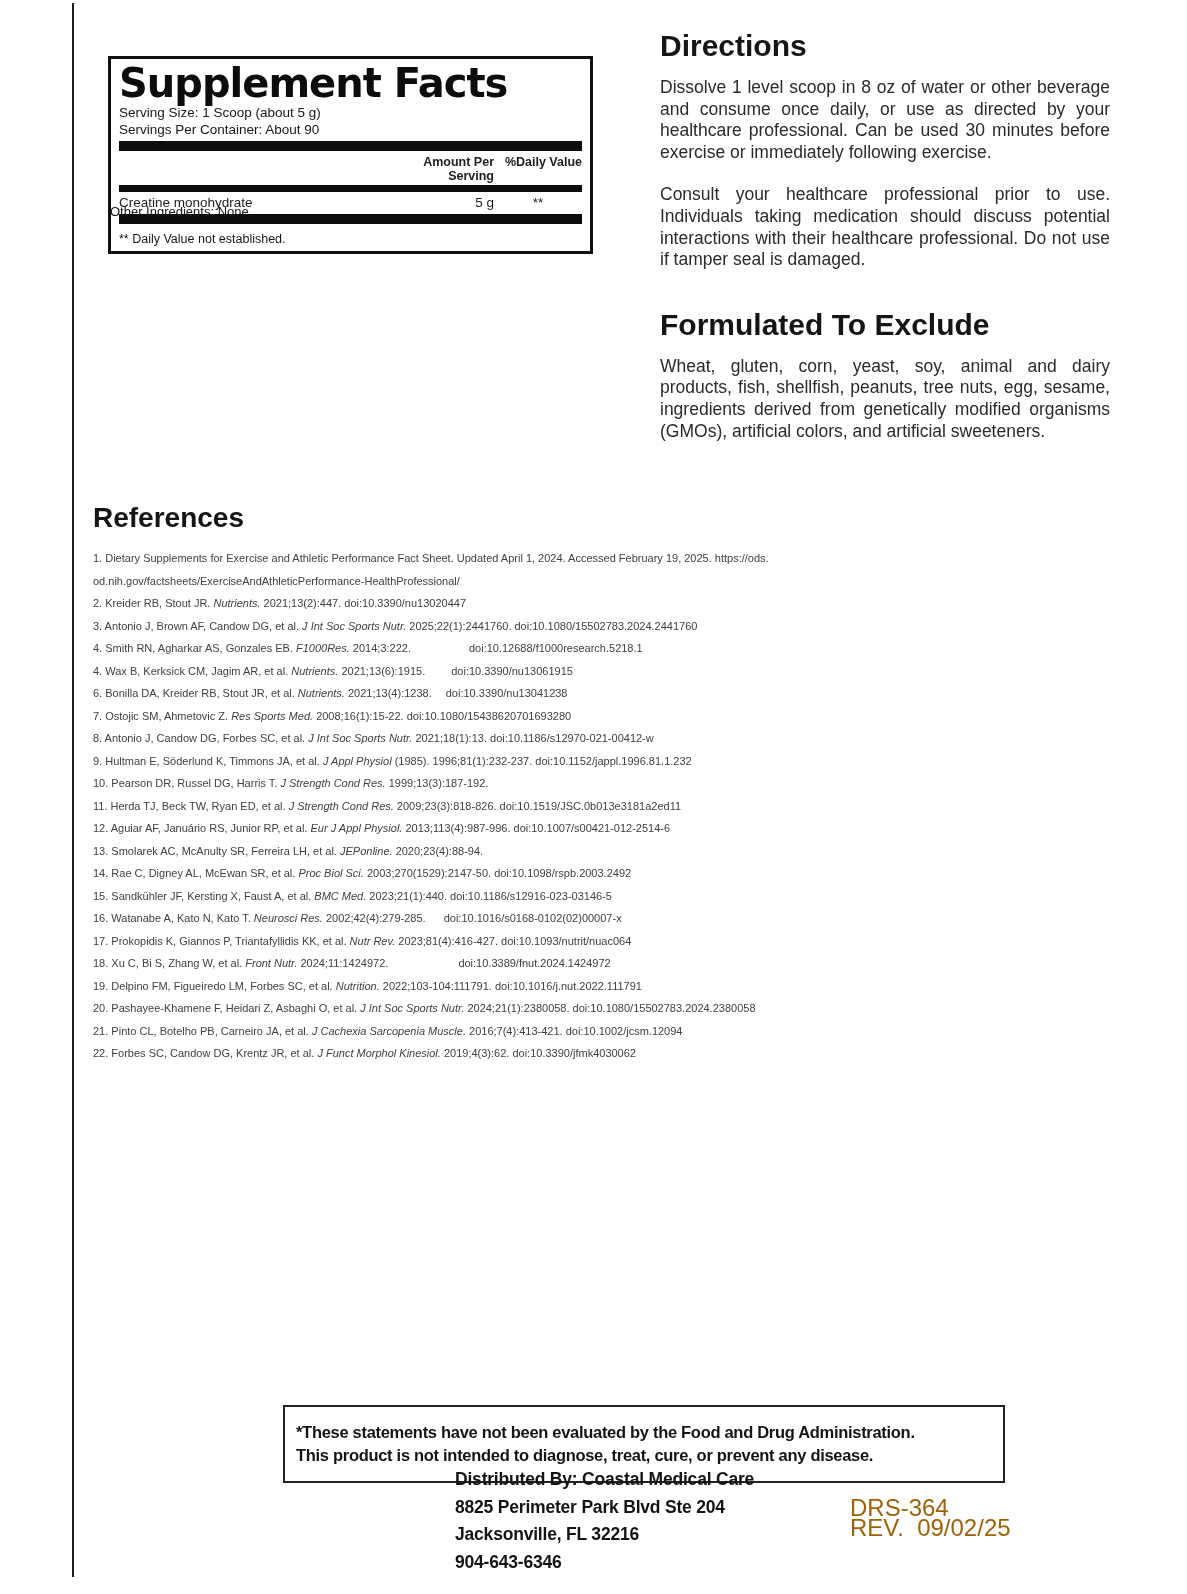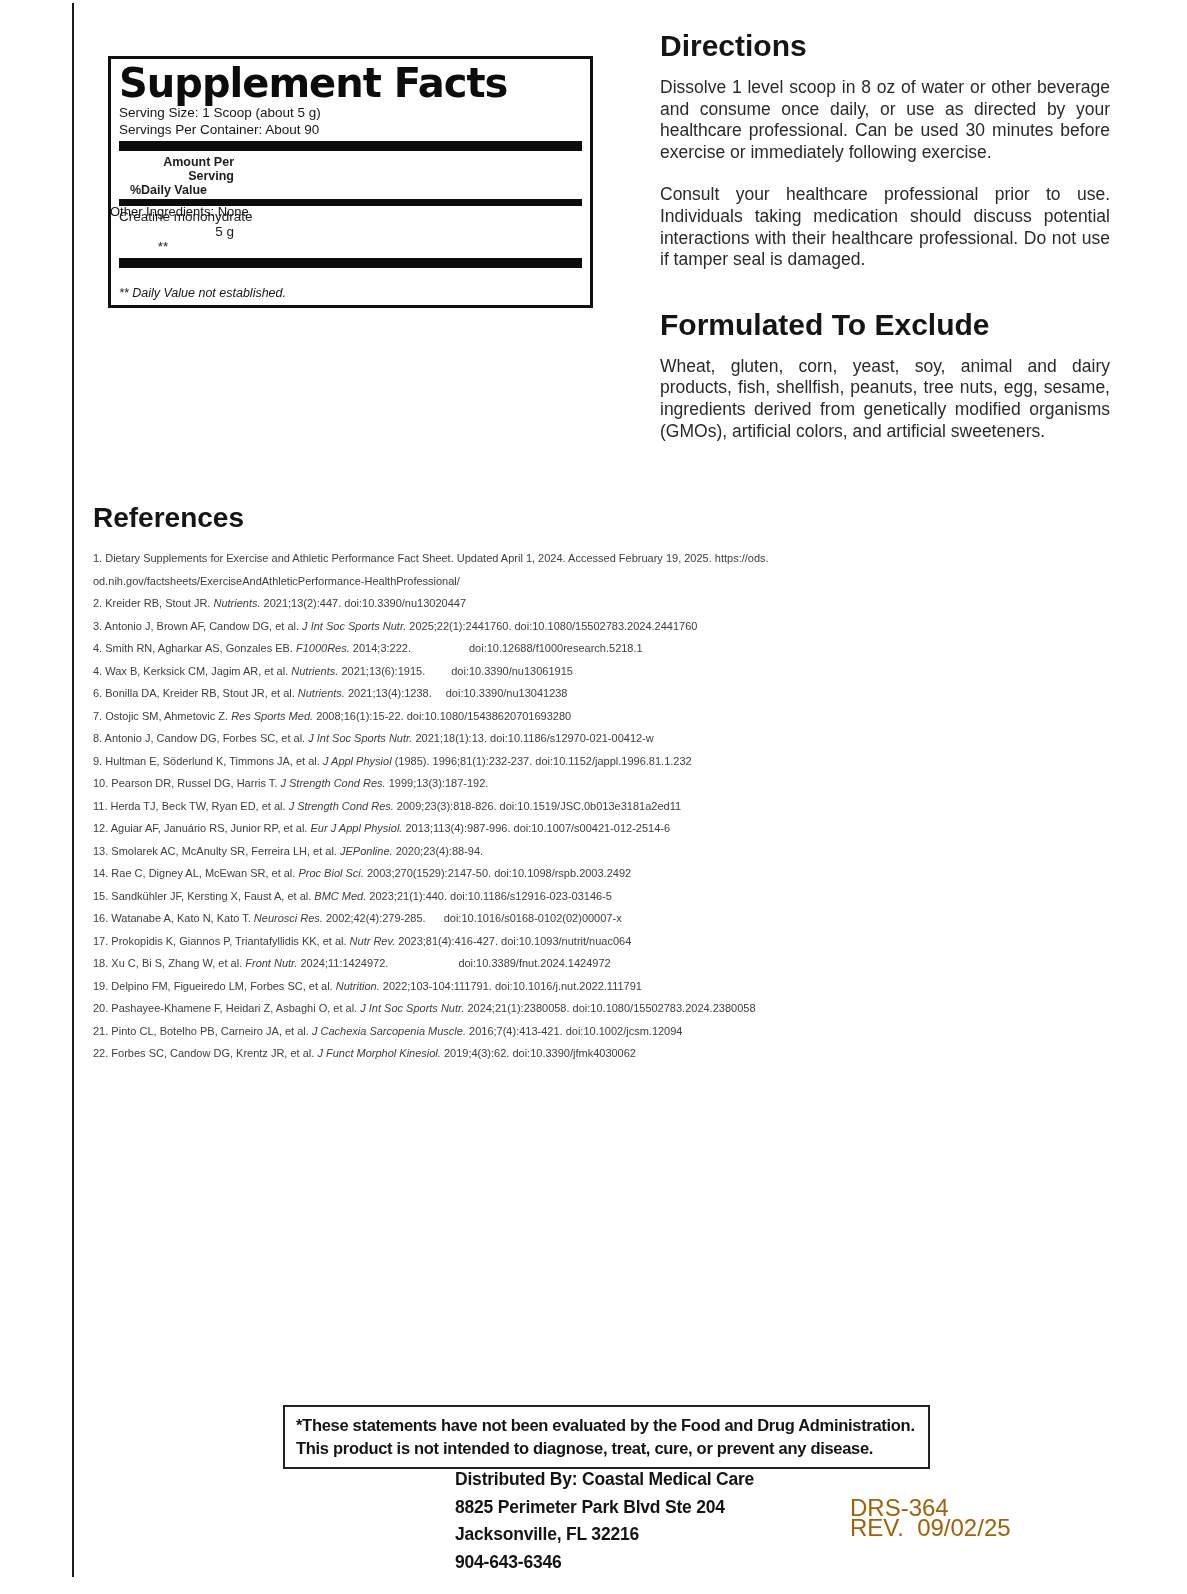--- a/index.html
+++ b/index.html
@@ -10,48 +10,48 @@
   
   .sf-panel{position:absolute;left:108px;top:56px;width:485px;border:3px solid #101010;
             box-sizing:border-box;padding:4px 8px 5px 8px;background:#fff;}
   .sf-title{font-family:"DejaVu Sans","Liberation Sans",sans-serif;font-weight:bold;
             font-size:40px;line-height:40px;letter-spacing:-1px;color:#0c0c0c;
             margin:0;white-space:nowrap;}
   .sf-serving{font-size:13.5px;line-height:15px;margin-top:2px;color:#171717;}
   .sf-bar{background:#0d0d0d;width:100%;}
   .bar-thick{height:10px;margin-top:4px;}
   .bar-mid{height:7px;margin-top:2px;}
-  .sf-cols{display:flex;align-items:baseline;flex-direction:column;}
+  .sf-cols{display:flex;align-items:baseline;}
   .sf-colname{flex:1;}
   .sf-colamt{width:115px;text-align:right;}
   .sf-coldv{width:88px;text-align:center;}
   .sf-coldv-hdr{width:88px;text-align:right;}
   .sf-headrow{font-weight:bold;font-size:12.5px;margin-top:4px;}
   .sf-row{font-size:13.5px;margin-top:3px;margin-bottom:2px;}
-  .sf-footnote{font-size:12.5px;margin-top:18px;color:#171717;font-style:italic;}
+  .sf-footnote{font-size:12.5px;margin-top:8px;color:#171717;}
   .other-ing{position:absolute;left:110px;top:204px;font-size:13px;color:#171717;}
   .other-ing b{font-weight:normal;}
 
   
   .right-col{position:absolute;left:660px;top:30px;width:450px;}
   .sec-head{font-size:30px;line-height:32px;font-weight:bold;color:#151515;margin:0 0 15px 0;}
   .body-p{font-size:17.5px;line-height:21.6px;text-align:justify;margin:0 0 21px 0;color:#2a2a2a;}
   .body-p:last-child{margin-bottom:0;}
   .fte-head{margin-top:38px;}
 
   
   .refs{position:absolute;left:93px;top:477px;width:1035px;margin-top:26px;}
   .refs-head{font-size:28px;line-height:30px;font-weight:bold;color:#151515;margin:0 0 14px 0;}
   .ref-line{font-size:11px;line-height:22.5px;white-space:nowrap;color:#404040;}
   .ref-line em{font-style:italic;}
   .gap{display:inline-block;height:1px;}
 
   
-  .disclaimer{position:absolute;left:283px;top:1405px;width:647px;box-sizing:border-box;
-              border:2px solid #222;padding:7px 11px;font-weight:bold;font-size:16.5px;
+  .disclaimer{position:absolute;left:283px;top:1405px;width:722px;box-sizing:border-box;
+              border:2px solid #222;padding:14px 11px;font-weight:bold;font-size:16.5px;
               line-height:23px;letter-spacing:-0.3px;color:#141414;white-space:nowrap;}
   .distributor{position:absolute;left:455px;top:1466px;font-weight:bold;font-size:17.5px;
                line-height:27.5px;letter-spacing:-0.2px;color:#141414;}
   .doccodes{position:absolute;left:850px;top:1498px;width:278px;
             color:#a16207;font-size:24px;line-height:20px;}
   .doccodes .rev{white-space:pre;}
 </style>
 </head>
 <body>
 

